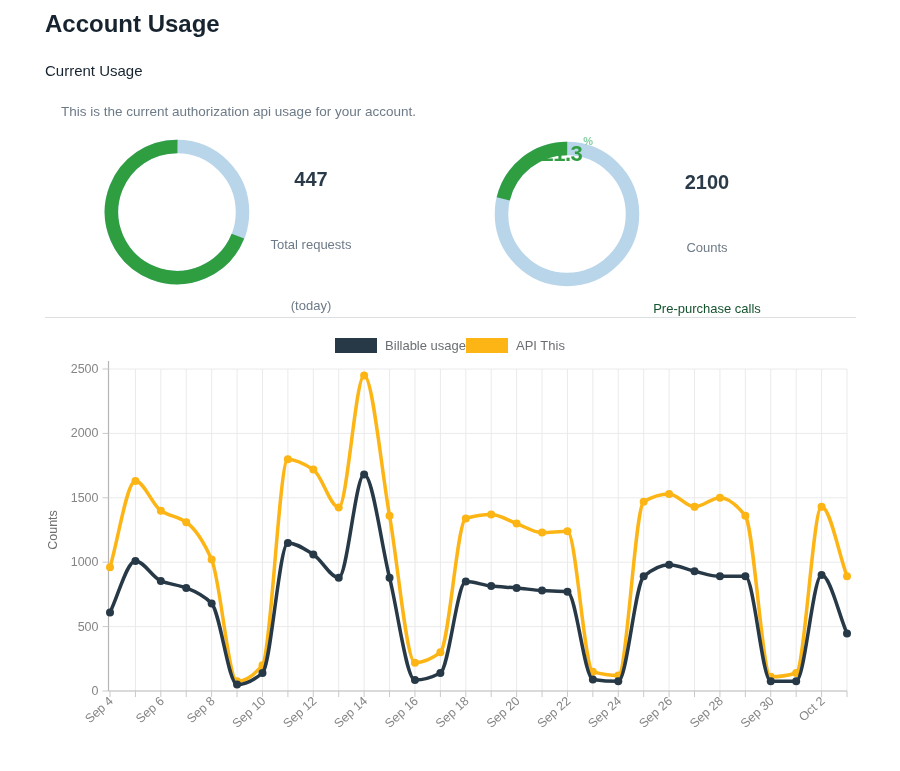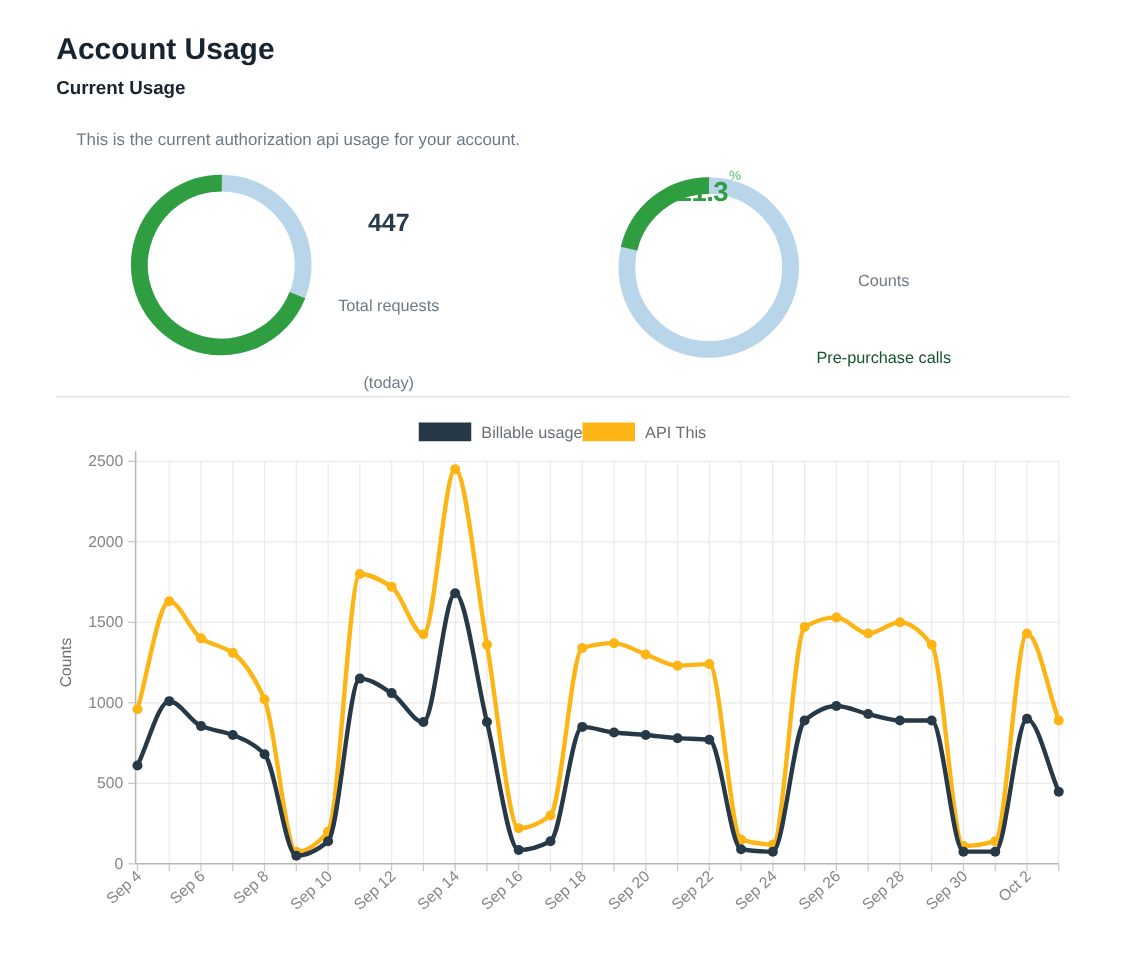--- a/index.html
+++ b/index.html
@@ -1,21 +1,21 @@
 <!DOCTYPE html>
 <html><head>
 <meta charset="utf-8">
 <style>
   html,body{margin:0;padding:0;background:#fff;}
   .page{position:relative;width:900px;height:771px;background:#fff;
         font-family:"Liberation Sans",sans-serif;overflow:hidden;}
-  .page-title{position:absolute;left:45px;top:26px;margin:0;font-size:24px;
+  .page-title{position:absolute;left:45px;top:10px;margin:0;font-size:24px;
         font-weight:700;color:#17242f;}
   .section-subtitle{position:absolute;left:45px;top:62px;margin:0;font-size:15px;
-        font-weight:700;color:#17242f;}
+        font-weight:400;color:#17242f;}
   .section-desc{position:absolute;left:45px;top:88px;margin:16px;font-size:13.5px;
         color:#6d7a87;}
   
   .donut-svg{position:absolute;}
   .donut1{left:104px;top:139px;}
   .donut2{left:494px;top:141px;}
   .donut-center{position:absolute;left:494px;top:141px;width:146px;height:146px;
         display:flex;align-items:flex-start;justify-content:center;font-weight:700;
         font-size:22px;letter-spacing:-0.5px;}
   .donut-center sup{font-size:11px;font-weight:700;margin-left:1px;top:-6px;position:relative;}
@@ -56,20 +56,21 @@
   <svg class="donut-svg donut2" width="146" height="146" viewBox="0 0 146 146">
       <circle cx="73" cy="73" r="65.5" fill="none" stroke="#b9d5ea" stroke-width="13.5"></circle>
       <circle cx="73" cy="73" r="65.5" fill="none" stroke="#2f9e41" stroke-width="13.5" stroke-dasharray="87.659859813116 411.5486376202629" transform="rotate(-166.68 73 73)"></circle>
     </svg>
   <div class="donut-center" id="credits-center" style="color: rgb(47, 158, 65);">
     <span>21.3</span>
       <sup style="color: rgb(132, 207, 162);">%</sup>
   </div>
 
   <div class="stats stats2">
+    <div class="stat-value">2100</div>
     <div class="stat-label">Counts</div>
     <div class="stat-label" id="credits-sublabel" style="color: #14532d;">Pre-purchase calls</div>
   </div>
 
   <div class="divider"></div>
 
   <div class="legend">
     <div class="legend-item">
       <span class="legend-swatch" style="background: rgb(39, 57, 71);"></span>
       <span>Billable usage</span>

